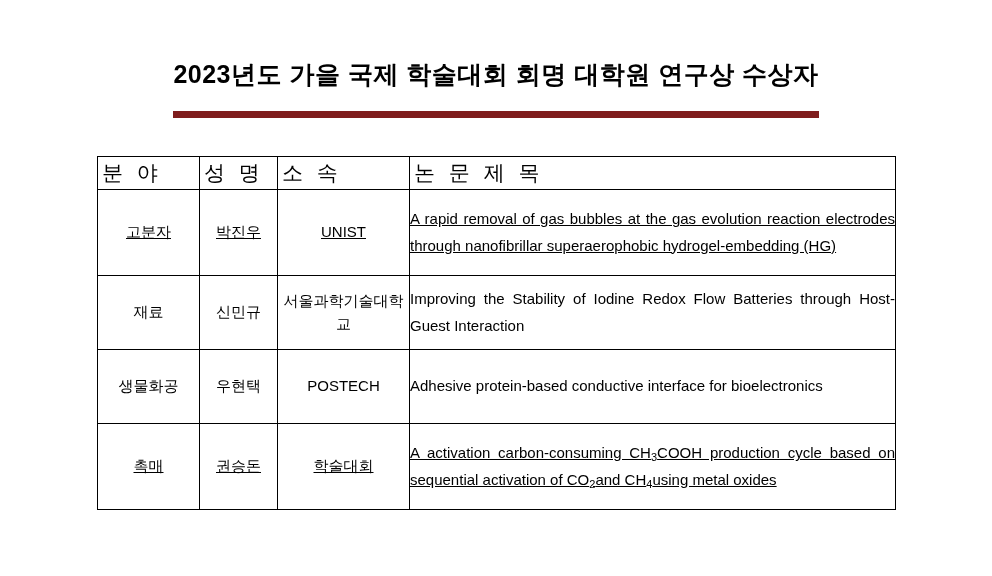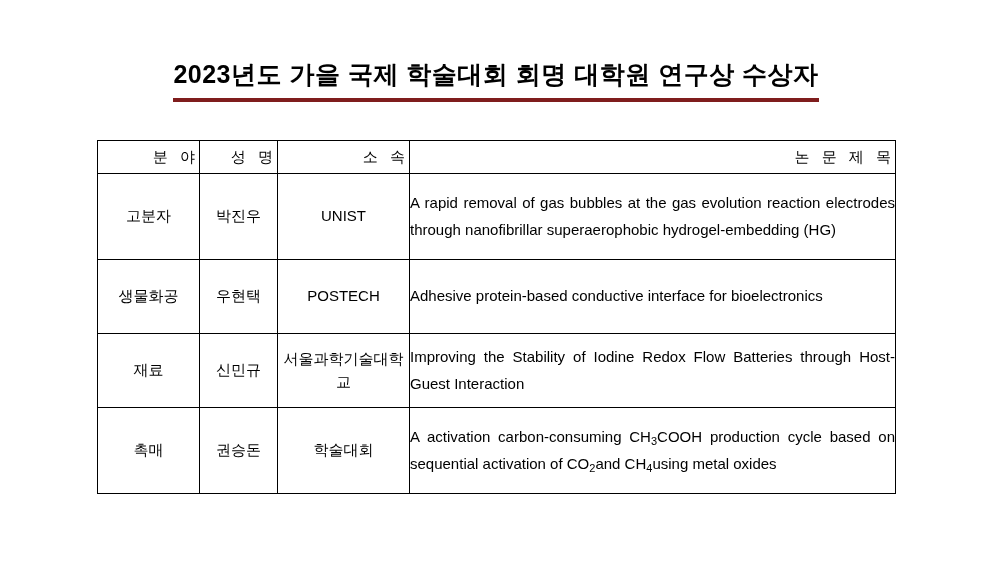--- a/index.html
+++ b/index.html
@@ -23,22 +23,22 @@
   .doc-title {
     text-align: center;
     font-size: 25px;
     font-weight: bold;
     letter-spacing: 0.5px;
     margin: 0;
     padding-top: 58px;
     padding-bottom: 0;
   }
   .doc-title span {
-    border-bottom: 4px solid #7f1d1d;
-    padding-bottom: 7px;
+    border-bottom: 7px solid #7f1d1d;
+    padding-bottom: 20px;
     display: inline-block;
   }
   .table-wrap {
     margin: 38px auto 0 auto;
     width: 798px;
   }
   table.award-table {
     border-collapse: collapse;
     width: 100%;
     table-layout: fixed;
@@ -48,22 +48,22 @@
     vertical-align: middle;
     padding: 0;
   }
   .col-field  { width: 102px; }
   .col-name   { width: 78px; }
   .col-affil  { width: 132px; }
   .col-paper  { width: 486px; }
 
   thead td {
     height: 32px;
-    text-align: right;
-    font-size: 15px;
+    text-align: left;
+    font-size: 21px;
     letter-spacing: 4px;
     text-indent: 4px;
     font-weight: normal;
     margin-top: 32px;
   }
   tbody td {
     font-size: 15px;
   }
   td.cell-center {
     text-align: center;
@@ -72,21 +72,21 @@
   }
   td.cell-paper {
     text-align: left;
     padding: 12px 10px 12px 12px;
     line-height: 1.75;
     font-size: 15px;
     text-align: justify;
     text-justify: inter-word;
   }
   tbody tr { height: 74px; }
-  tbody tr.row-tall { height: 86px; }
+  tbody tr.row-tall { height: 86px; text-decoration: underline; }
   sub {
     font-size: 11px;
     vertical-align: baseline;
     position: relative;
     bottom: -3px;
   }
 </style>
 </head>
 <body>
 
@@ -111,30 +111,30 @@
         </tr>
       </thead>
       <tbody>
         <tr class="row-tall">
           <td class="cell-center">고분자</td>
           <td class="cell-center">박진우</td>
           <td class="cell-center">UNIST</td>
           <td class="cell-paper"><span>A rapid removal of gas bubbles at the gas evolution reaction electrodes through nanofibrillar superaerophobic hydrogel-embedding (HG)</span></td>
         </tr>
         <tr>
+          <td class="cell-center">재료</td>
+          <td class="cell-center">신민규</td>
+          <td class="cell-center">서울과학기술대학교</td>
+          <td class="cell-paper"><span>Improving the Stability of Iodine Redox Flow Batteries through Host-Guest Interaction</span></td>
+        </tr>
+        <tr>
           <td class="cell-center">생물화공</td>
           <td class="cell-center">우현택</td>
           <td class="cell-center">POSTECH</td>
           <td class="cell-paper"><span>Adhesive protein-based conductive interface for bioelectronics</span></td>
-        </tr>
-        <tr>
-          <td class="cell-center">재료</td>
-          <td class="cell-center">신민규</td>
-          <td class="cell-center">서울과학기술대학교</td>
-          <td class="cell-paper"><span>Improving the Stability of Iodine Redox Flow Batteries through Host-Guest Interaction</span></td>
         </tr>
         <tr class="row-tall">
           <td class="cell-center">촉매</td>
           <td class="cell-center">권승돈</td>
           <td class="cell-center">학술대회</td>
           <td class="cell-paper"><span>A activation carbon-consuming CH</span><sub>3</sub><span>COOH production cycle based on sequential activation of CO</span><sub>2</sub><span>and CH</span><sub>4</sub><span>using metal oxides</span></td>
         </tr>
       </tbody>
     </table>
   </div>

